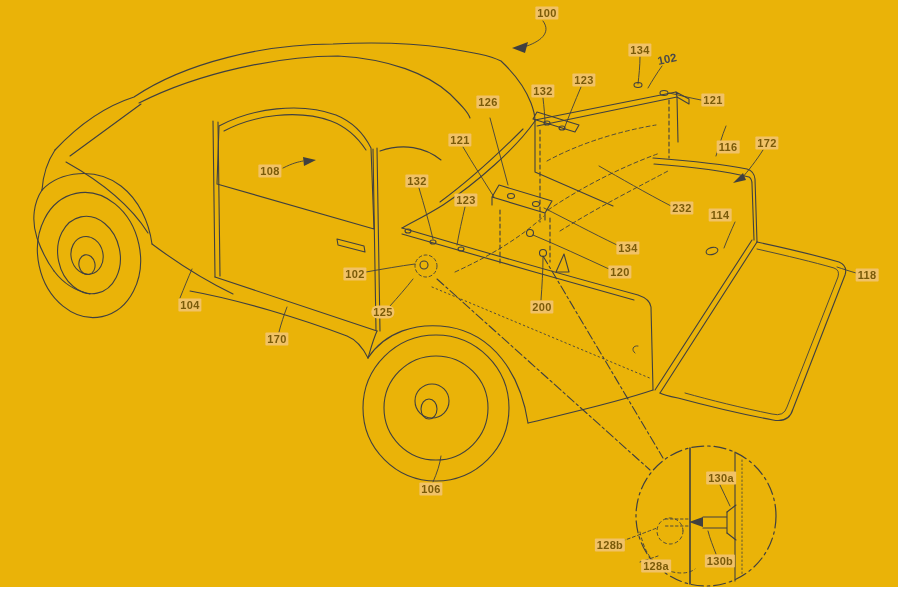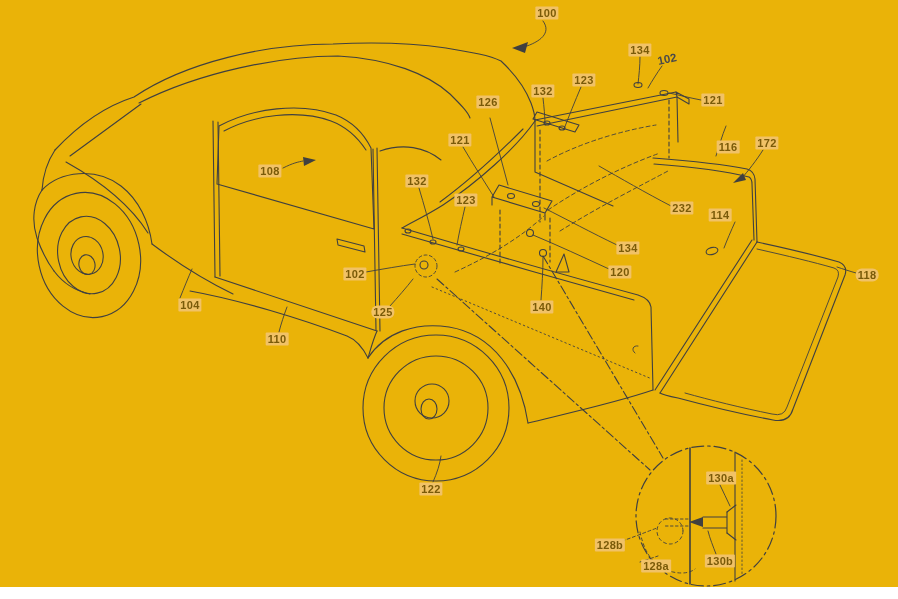--- a/index.html
+++ b/index.html
@@ -167,23 +167,23 @@
   <span class="chip" style="left:488px;top:102px;">126</span>
   <span class="chip" style="left:460px;top:140px;">121</span>
   <span class="chip" style="left:270px;top:171px;">108</span>
   <span class="chip" style="left:417px;top:181px;">132</span>
   <span class="chip" style="left:466px;top:200px;">123</span>
   <span class="chip" style="left:682px;top:208px;">232</span>
   <span class="chip" style="left:720px;top:215px;">114</span>
   <span class="chip" style="left:628px;top:248px;">134</span>
   <span class="chip" style="left:620px;top:272px;">120</span>
   <span class="chip" style="left:355px;top:274px;">102</span>
-  <span class="chip" style="left:867px;top:275px;border-radius:6px;">118</span>
+  <span class="chip" style="left:867px;top:275px;">118</span>
   <span class="chip" style="left:178px;top:305px;margin-left:12px;">104</span>
-  <span class="chip" style="left:542px;top:307px;">140</span>
+  <span class="chip" style="left:542px;top:307px;">200</span>
   <span class="chip" style="left:383px;top:312px;border-radius:6px;">125</span>
-  <span class="chip" style="left:277px;top:339px;">110</span>
-  <span class="chip" style="left:431px;top:489px;">122</span>
+  <span class="chip" style="left:277px;top:339px;">170</span>
+  <span class="chip" style="left:431px;top:489px;">106</span>
   <span class="chip" style="left:721px;top:478px;">130a</span>
   <span class="chip" style="left:720px;top:561px;">130b</span>
   <span class="chip" style="left:610px;top:545px;">128b</span>
   <span class="chip" style="left:628px;top:566px;margin-left:28px;">128a</span>
 </div>
 
 </body></html>

